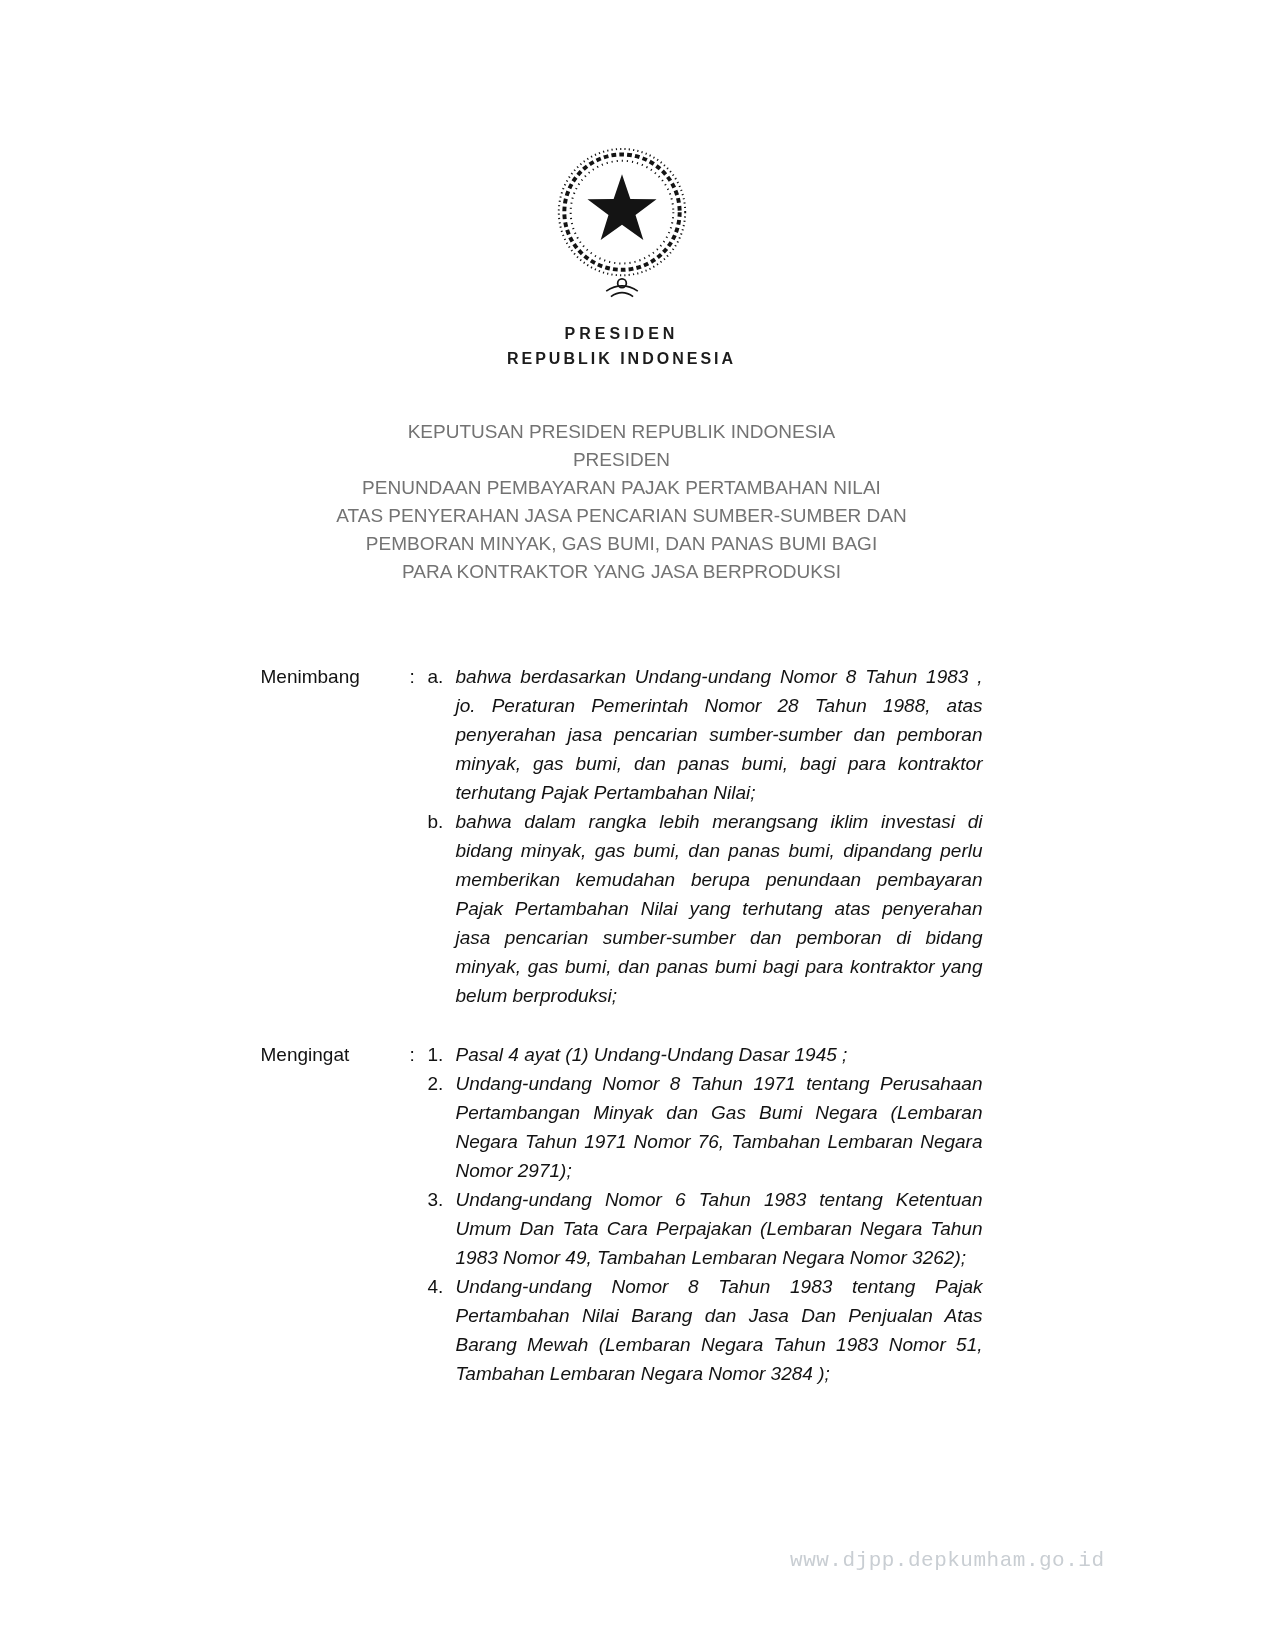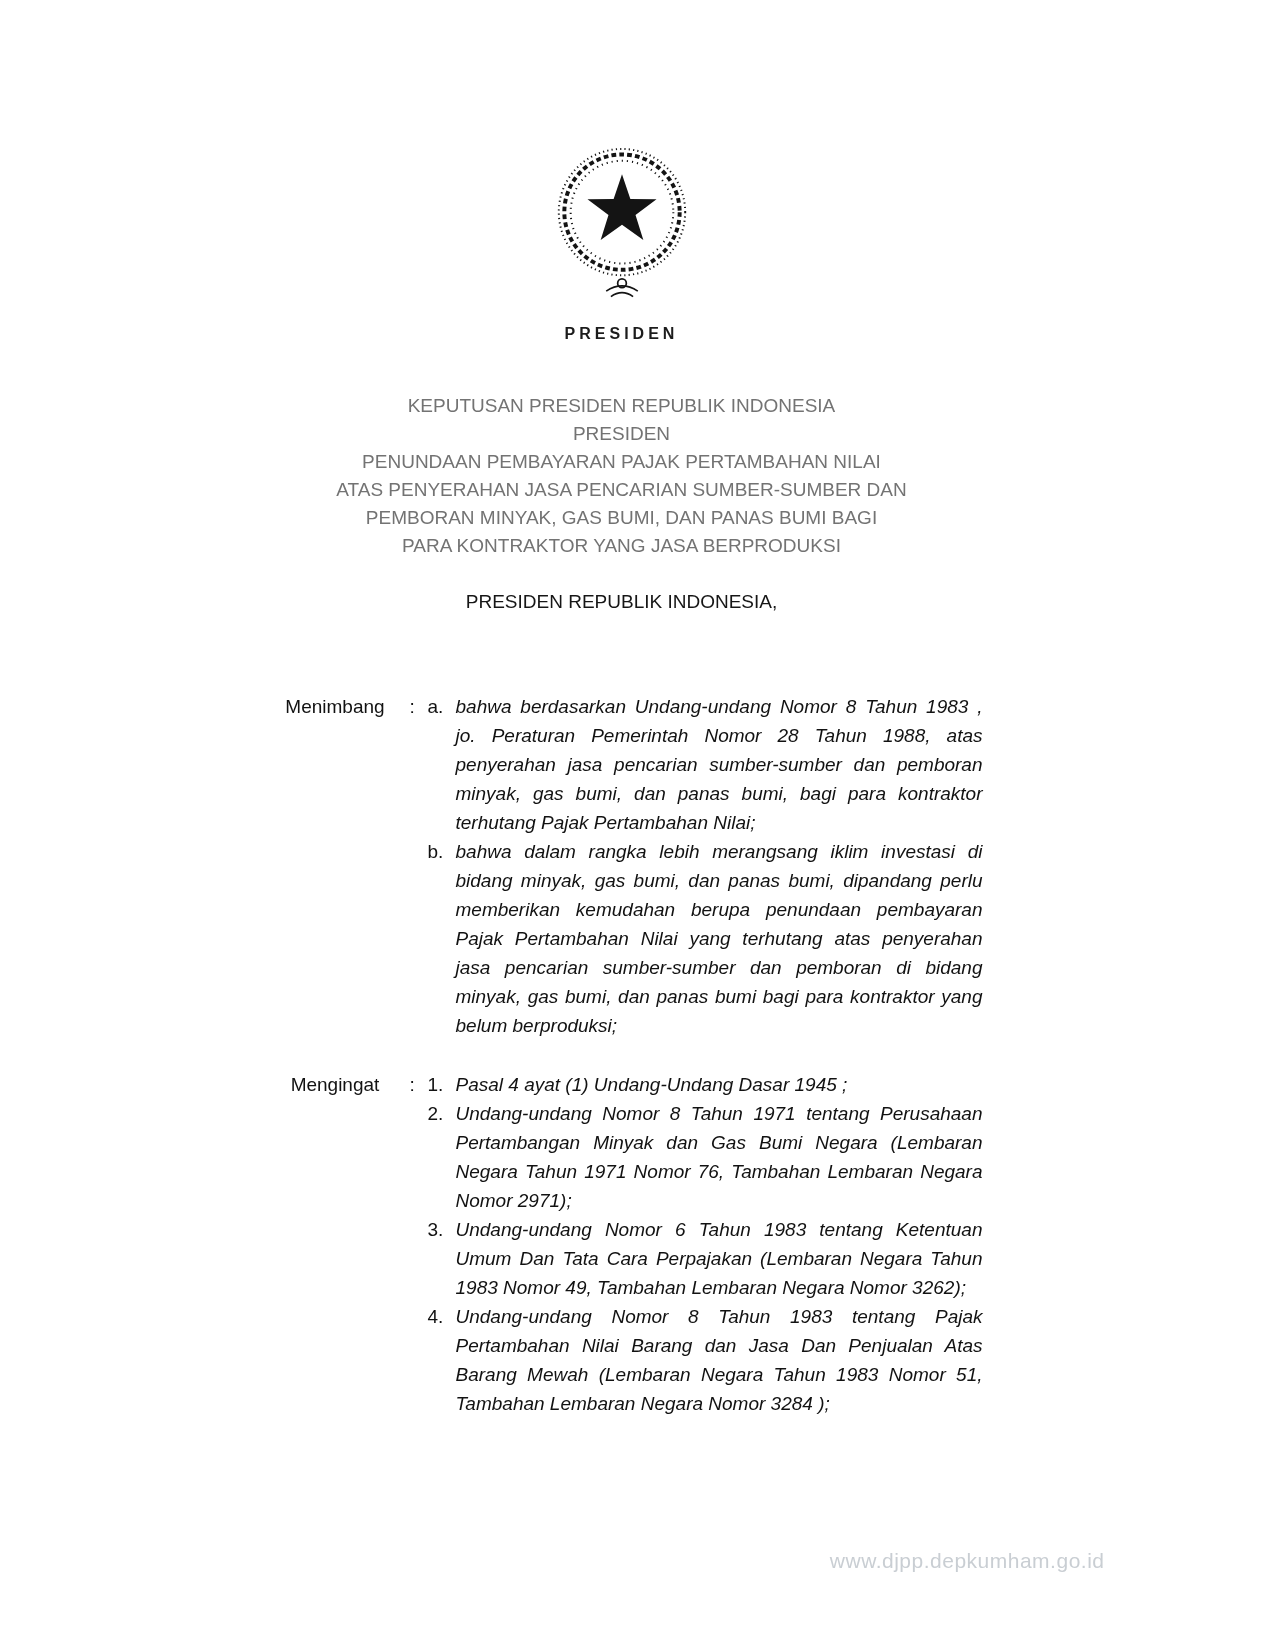--- a/index.html
+++ b/index.html
@@ -46,32 +46,33 @@
     line-height: 28px;
     color: #161616;
   }
   .sections { margin-top: 76px; font-size: 19px; line-height: 29px; }
   .section {
     display: grid;
     grid-template-columns: 149px 18px 1fr;
     align-items: start;
   }
   .section + .section { margin-top: 30px; }
-  .slabel { white-space: nowrap; text-align: center; }
+  .slabel { white-space: nowrap; }
   .scolon { text-align: left; }
   .item { display: flex; }
   .marker { flex: 0 0 28px; }
   .itext { flex: 1; text-align: justify; font-style: italic; }
   .watermark {
     position: absolute;
     right: 88px;
     top: 1545px;
     font-size: 21px;
     letter-spacing: 0.5px;
     color: #c9ced3;
+    font-family: Liberation Mono, monospace;
   }
 </style>
 </head>
 <body>
 
 <div class="page">
 
   <div class="emblem">
     <svg width="158" height="172" viewBox="0 0 200 215" aria-hidden="true">
       <g fill="none" stroke="#141414">
@@ -83,32 +84,32 @@
       <g fill="none" stroke="#141414" stroke-width="2.2">
         <circle cx="100" cy="185" r="5.5"></circle>
         <path d="M80,195 Q100,182 120,195"></path>
         <path d="M86,202 Q100,192 114,202"></path>
       </g>
     </svg>
   </div>
 
   <div class="org">
     <div class="org-line1">PRESIDEN</div>
+    <div class="org-line2">REPUBLIK INDONESIA</div>
   </div>
 
   <div class="title">
     <div>KEPUTUSAN PRESIDEN REPUBLIK INDONESIA</div>
     <div>PRESIDEN</div>
     <div>PENUNDAAN PEMBAYARAN PAJAK PERTAMBAHAN NILAI</div>
     <div>ATAS PENYERAHAN JASA PENCARIAN SUMBER-SUMBER DAN</div>
     <div>PEMBORAN MINYAK, GAS BUMI, DAN PANAS BUMI BAGI</div>
     <div>PARA KONTRAKTOR YANG JASA BERPRODUKSI</div>
   </div>
 
-  <div class="salutation">PRESIDEN REPUBLIK INDONESIA,</div>
 
   <div class="sections">
 
     <div class="section">
       <div class="slabel">Menimbang</div>
       <div class="scolon">:</div>
       <div class="sitems">
         <div class="item">
           <span class="marker">a.</span>
           <span class="itext">bahwa berdasarkan Undang-undang Nomor 8 Tahun 1983 , jo. Peraturan Pemerintah Nomor 28 Tahun 1988, atas penyerahan jasa pencarian sumber-sumber dan pemboran minyak, gas bumi, dan panas bumi, bagi para kontraktor terhutang Pajak Pertambahan Nilai;</span>

